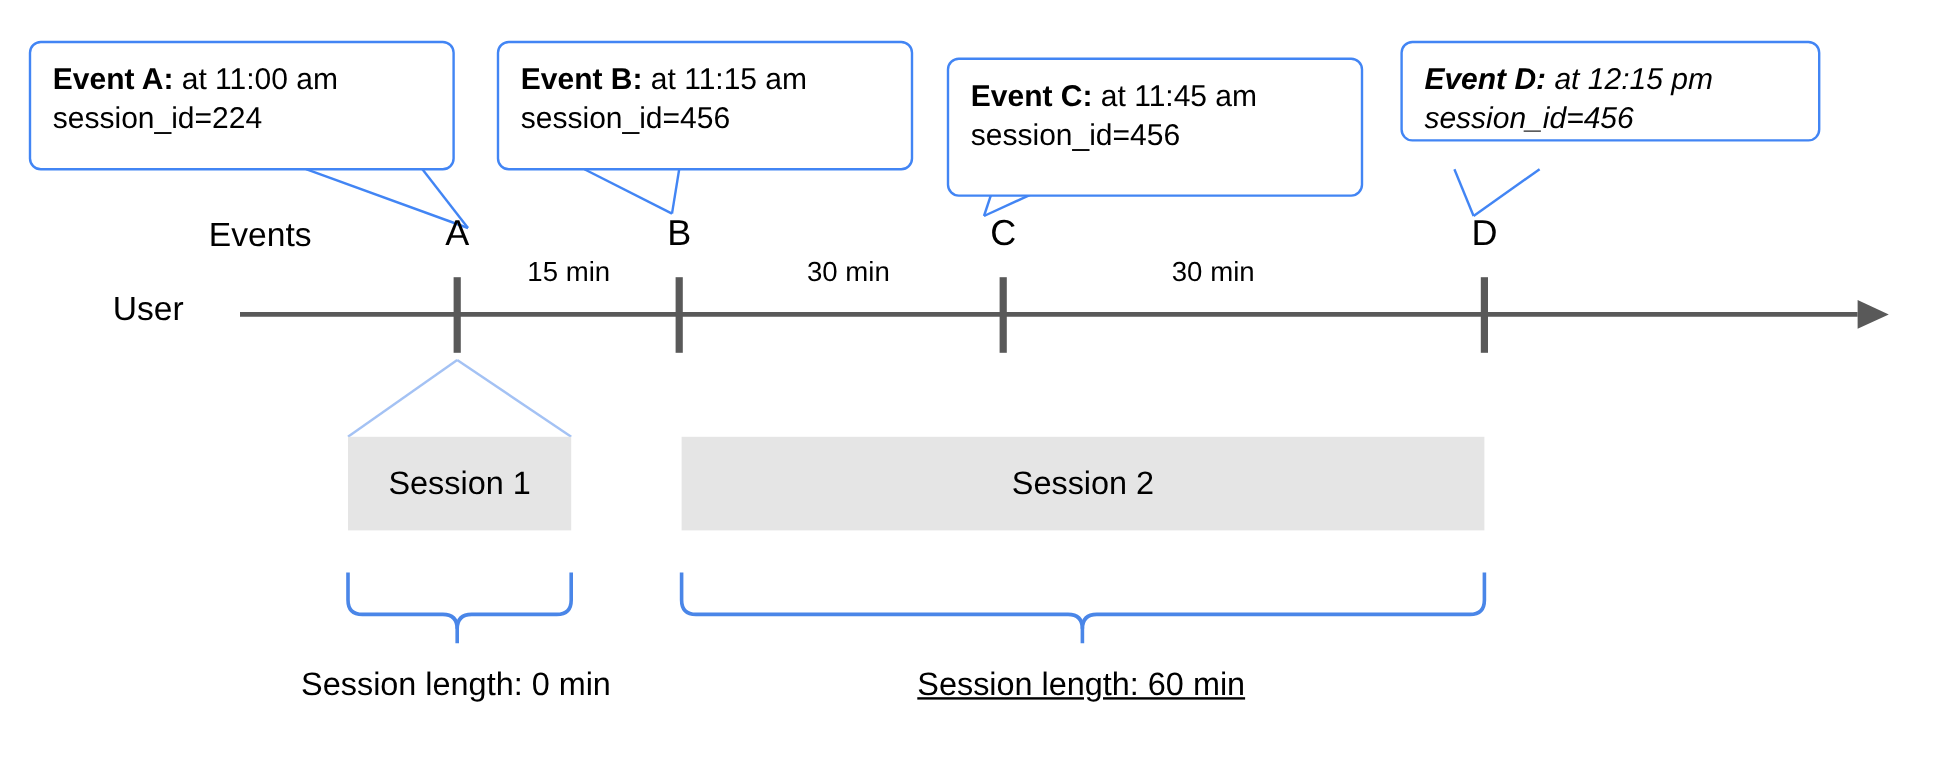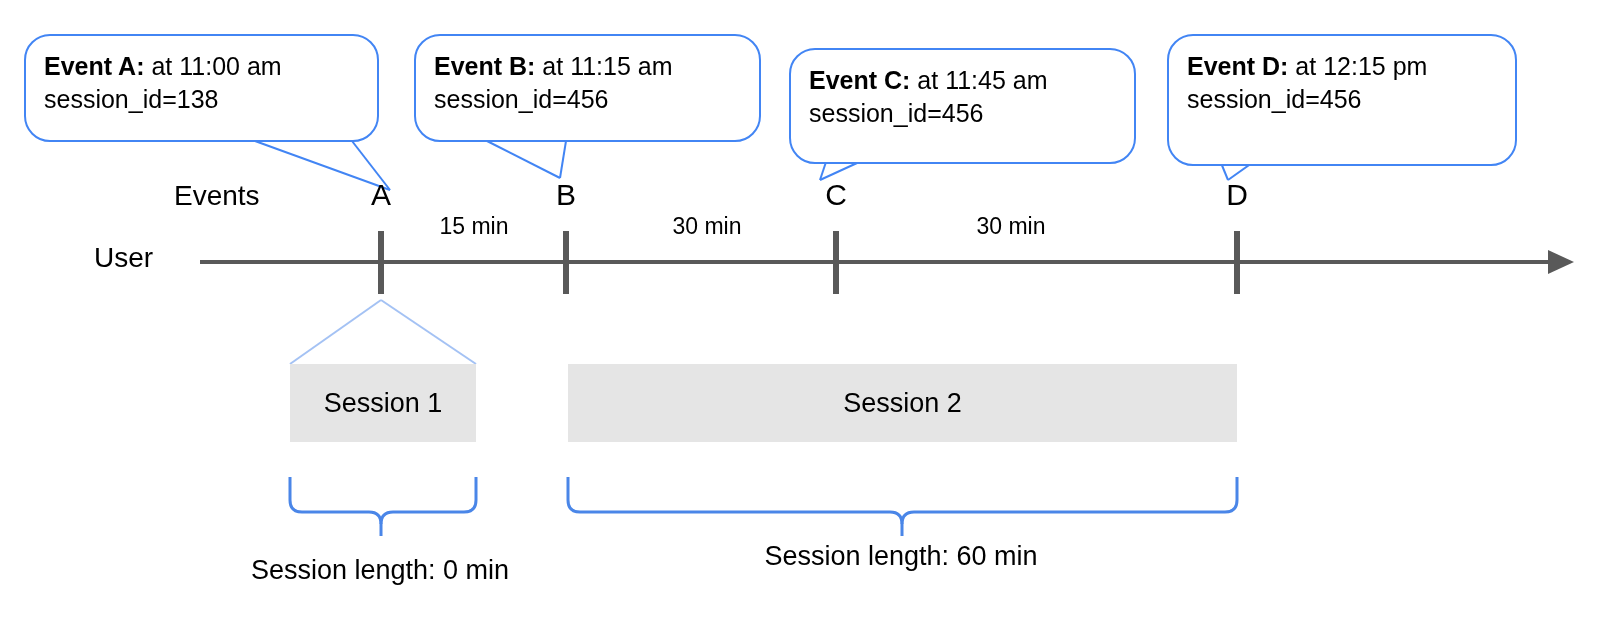--- a/index.html
+++ b/index.html
@@ -5,21 +5,21 @@
   html,body{margin:0;padding:0;background:#ffffff;}
   body{width:1614px;height:642px;overflow:hidden;font-family:"Liberation Sans",sans-serif;color:#000;}
   #stage{position:relative;width:1614px;height:642px;}
   .svglayer{position:absolute;left:0;top:0;width:1614px;height:642px;}
 
   
   .callout{
     position:absolute;
     box-sizing:border-box;
     border:2px solid #4285f4;
-    border-radius:26px;
+    border-radius:10px;
     background:#ffffff;
     padding:14px 16px 12px 18px;
     line-height:1.30;
     font-size:25px;
     color:#000;
     white-space:nowrap;
     z-index:3;
   }
   .callout .lbl{font-weight:bold;}
   .callout .val{font-weight:normal;}
@@ -128,36 +128,36 @@
 
     <g fill="none" stroke="#4a86e8" stroke-width="3">
       <path d="M 568 477 L 568 500 Q 568 512 580 512 L 890 512 Q 902 512 902 524 L 902 536"></path>
       <path d="M 1237 477 L 1237 500 Q 1237 512 1225 512 L 914 512 Q 902 512 902 524"></path>
     </g>
   </svg>
 
   <div class="callout" style="left:24px; top:34px; width:355px; height:108px;">
     <span class="lbl">Event A:</span>
     <span class="val">at 11:00 am</span>
-    <span class="l2">session_id=138</span>
+    <span class="l2">session_id=224</span>
   </div>
 
   <div class="callout" style="left:414px; top:34px; width:347px; height:108px;">
     <span class="lbl">Event B:</span>
     <span class="val">at 11:15 am</span>
     <span class="l2">session_id=456</span>
   </div>
 
   <div class="callout" style="left:789px; top:48px; width:347px; height:116px;">
     <span class="lbl">Event C:</span>
     <span class="val">at 11:45 am</span>
     <span class="l2">session_id=456</span>
   </div>
 
-  <div class="callout" style="left:1167px; top:34px; width:350px; height:132px;">
+  <div class="callout" style="left:1167px; top:34px; width:350px; height:84px;font-style:italic;">
     <span class="lbl">Event D:</span>
     <span class="val">at 12:15 pm</span>
     <span class="l2">session_id=456</span>
   </div>
 
   <div class="axis-name small" style="left:174px; top:180px;">Events</div>
   <div class="axis-name" style="left:94px; top:242px;">User</div>
 
   <div class="tick-label" style="left:381px; top:178px;">A</div>
   <div class="tick-label" style="left:566px; top:178px;">B</div>
@@ -169,15 +169,15 @@
   <div class="gap-label" style="left:1011px; top:213px;">30 min</div>
 
   <div class="session-bar" style="left:290px; top:364px; width:186px; height:78px;">
     <span>Session 1</span>
   </div>
   <div class="session-bar" style="left:568px; top:364px; width:669px; height:78px;">
     <span>Session 2</span>
   </div>
 
   <div class="len-label" style="left:380px; top:555px;">Session length: 0 min</div>
-  <div class="len-label" style="left:901px; top:541px;">Session length: 60 min</div>
+  <div class="len-label" style="left:901px; top:555px;text-decoration:underline;">Session length: 60 min</div>
 
 </div>
 
 </body></html>

